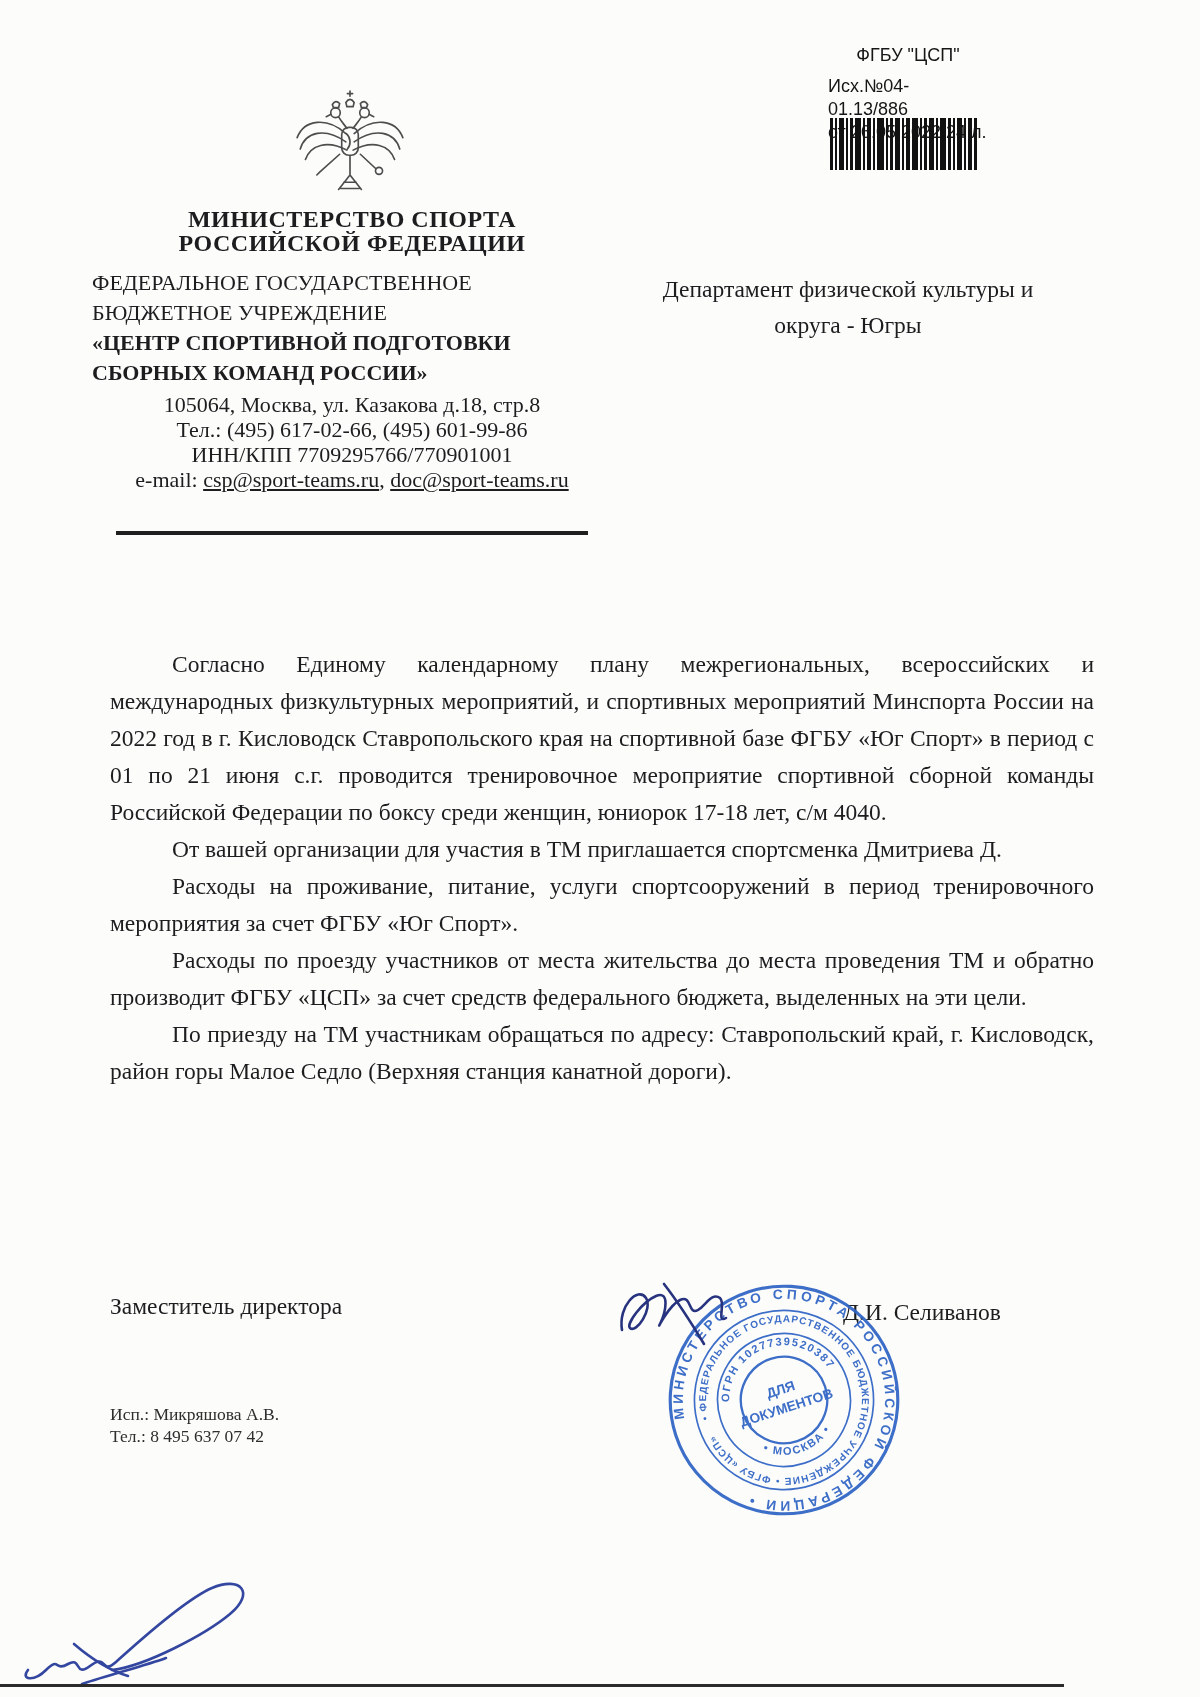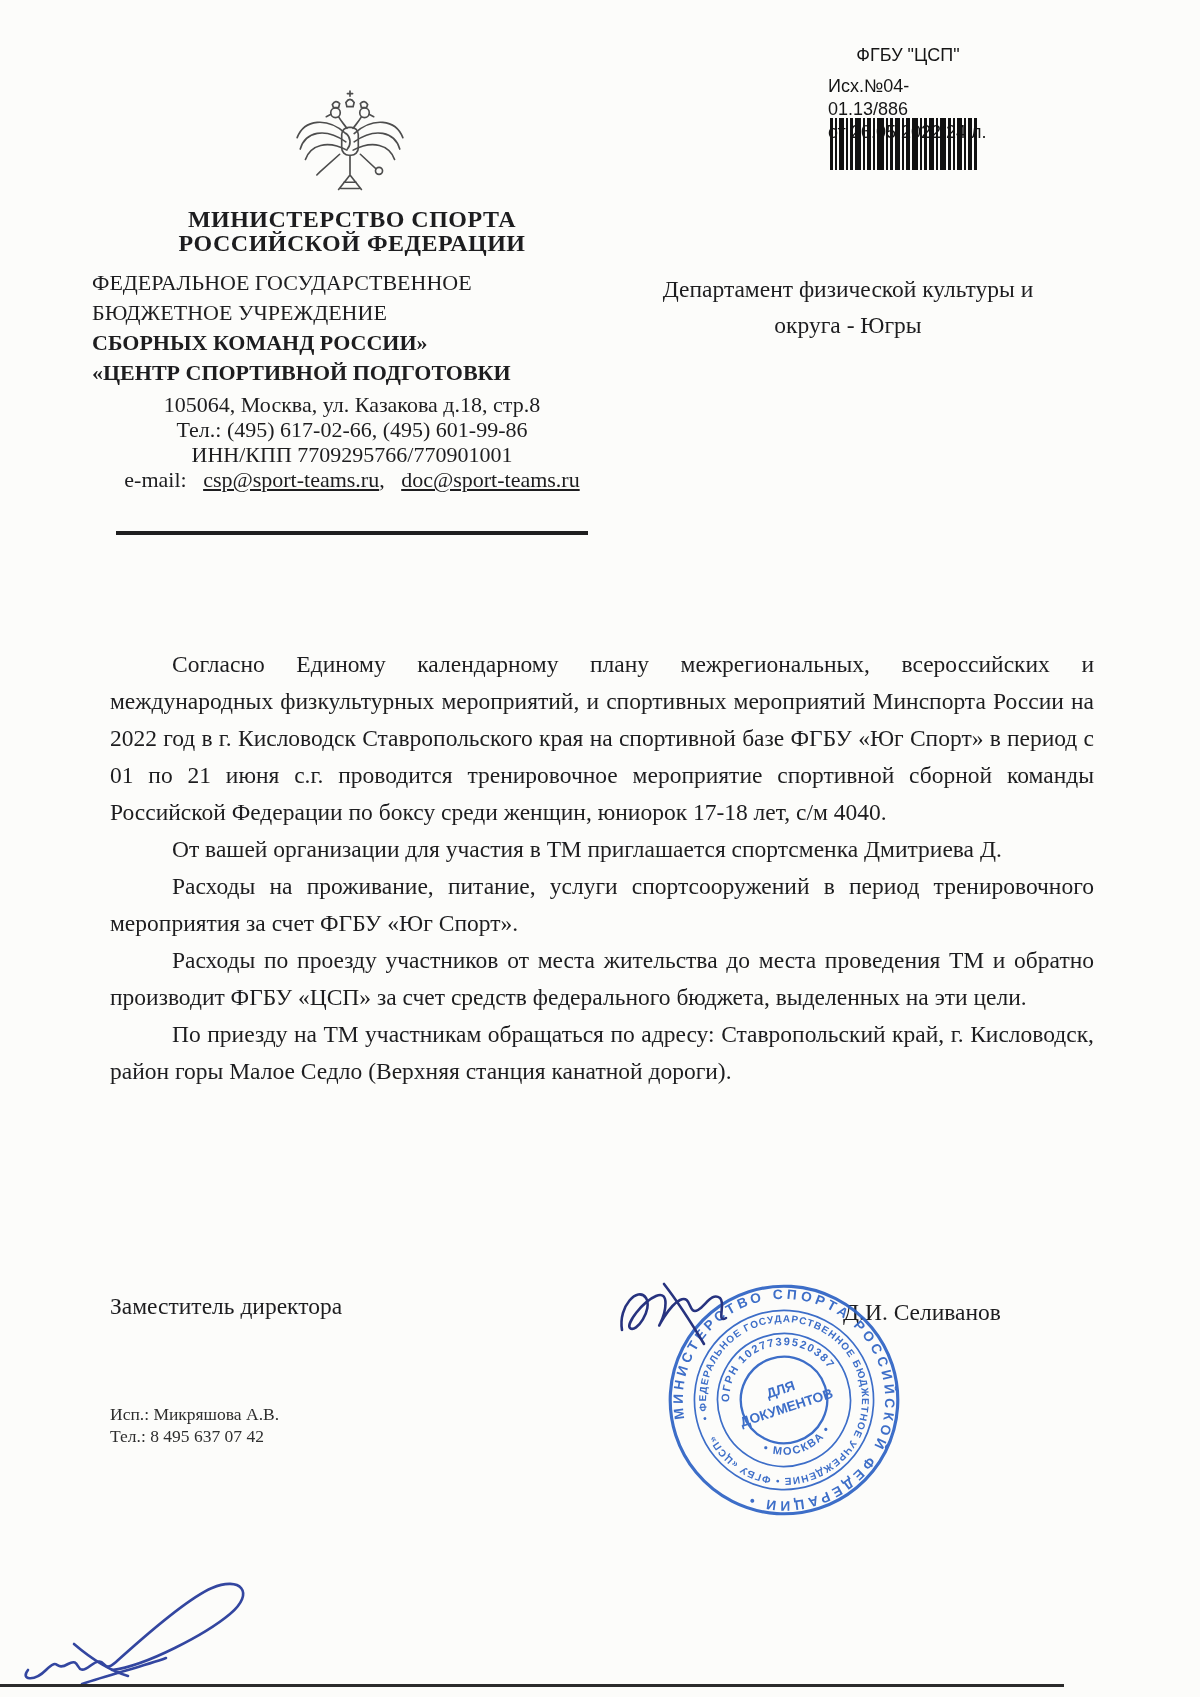--- a/index.html
+++ b/index.html
@@ -21,21 +21,21 @@
   
   .emblem{position:absolute;left:286px;top:90px;}
   
   .ministry{position:absolute;left:102px;top:207px;width:500px;text-align:center;
     font-weight:bold;font-size:24px;line-height:24px;letter-spacing:.5px;}
   .org-block{position:absolute;left:92px;top:268px;width:520px;
     font-size:22px;line-height:30px;}
   .org-block .b{font-weight:bold;}
   .contact-block{position:absolute;left:92px;top:392px;width:520px;text-align:center;
     font-size:22px;line-height:25px;}
-  .contact-block .mail a, .contact-block .mail span.u{text-decoration:underline;color:#1d1d1f;margin-left:11px;}
+  .contact-block .mail a, .contact-block .mail span.u{text-decoration:underline;color:#1d1d1f;}
   .divider{position:absolute;left:116px;top:531px;width:472px;height:4px;background:#1f1f1f;}
   
   .addressee{position:absolute;left:600px;top:271px;width:496px;text-align:center;
     font-size:23.5px;line-height:36px;}
   
   .letter-body{position:absolute;left:110px;top:646px;width:984px;
     font-size:23.5px;line-height:37px;text-align:justify;}
   .letter-body p{margin:0;text-indent:62px;}
   
   .sign-position{position:absolute;left:110px;top:1293px;font-size:23.5px;}
@@ -122,22 +122,22 @@
   </svg>
 
   <div class="ministry">
     <div>МИНИСТЕРСТВО СПОРТА</div>
     <div>РОССИЙСКОЙ ФЕДЕРАЦИИ</div>
   </div>
 
   <div class="org-block">
     <div>ФЕДЕРАЛЬНОЕ ГОСУДАРСТВЕННОЕ</div>
     <div>БЮДЖЕТНОЕ УЧРЕЖДЕНИЕ</div>
+    <div class="b">«ЦЕНТР СПОРТИВНОЙ ПОДГОТОВКИ</div>
     <div class="b">СБОРНЫХ КОМАНД РОССИИ»</div>
-    <div class="b">«ЦЕНТР СПОРТИВНОЙ ПОДГОТОВКИ</div>
   </div>
 
   <div class="contact-block">
     <div>105064, Москва, ул. Казакова д.18, стр.8</div>
     <div>Тел.: (495) 617-02-66, (495) 601-99-86</div>
     <div>ИНН/КПП 7709295766/770901001</div>
     <div class="mail"><span>e-mail: </span><span class="u">csp@sport-teams.ru</span><span>, </span><span class="u">doc@sport-teams.ru</span></div>
   </div>
 
   <div class="divider"></div>

